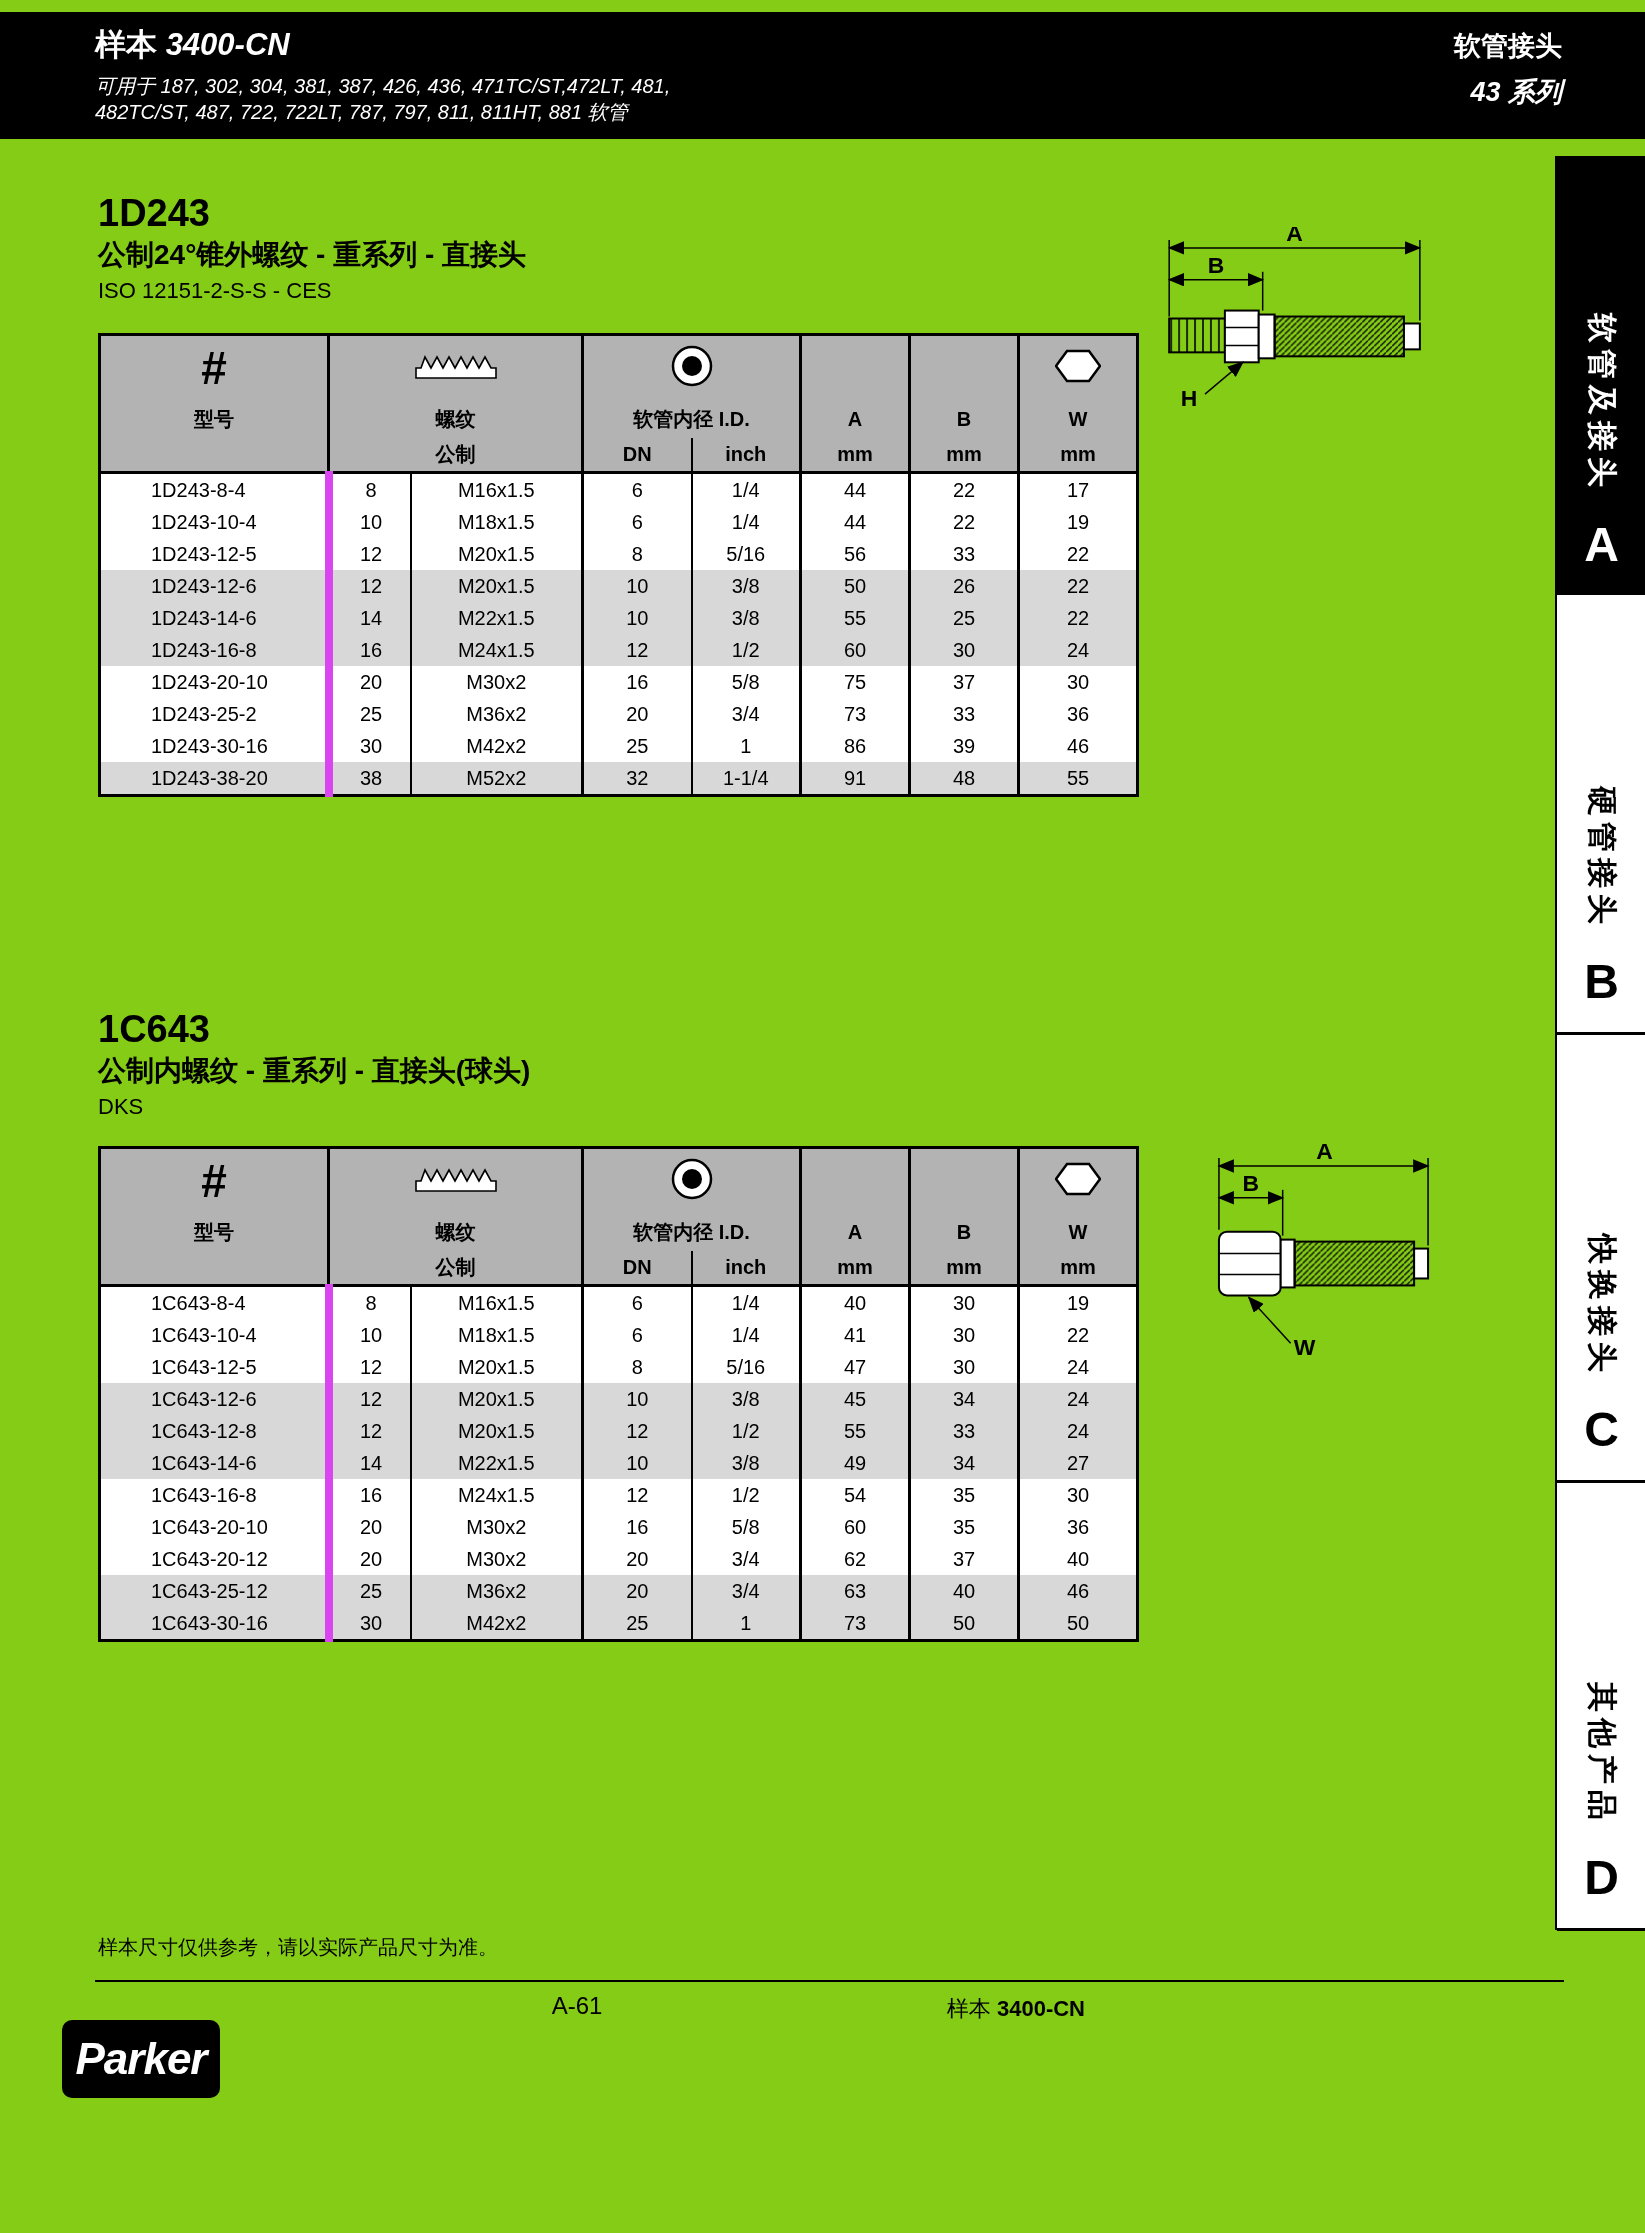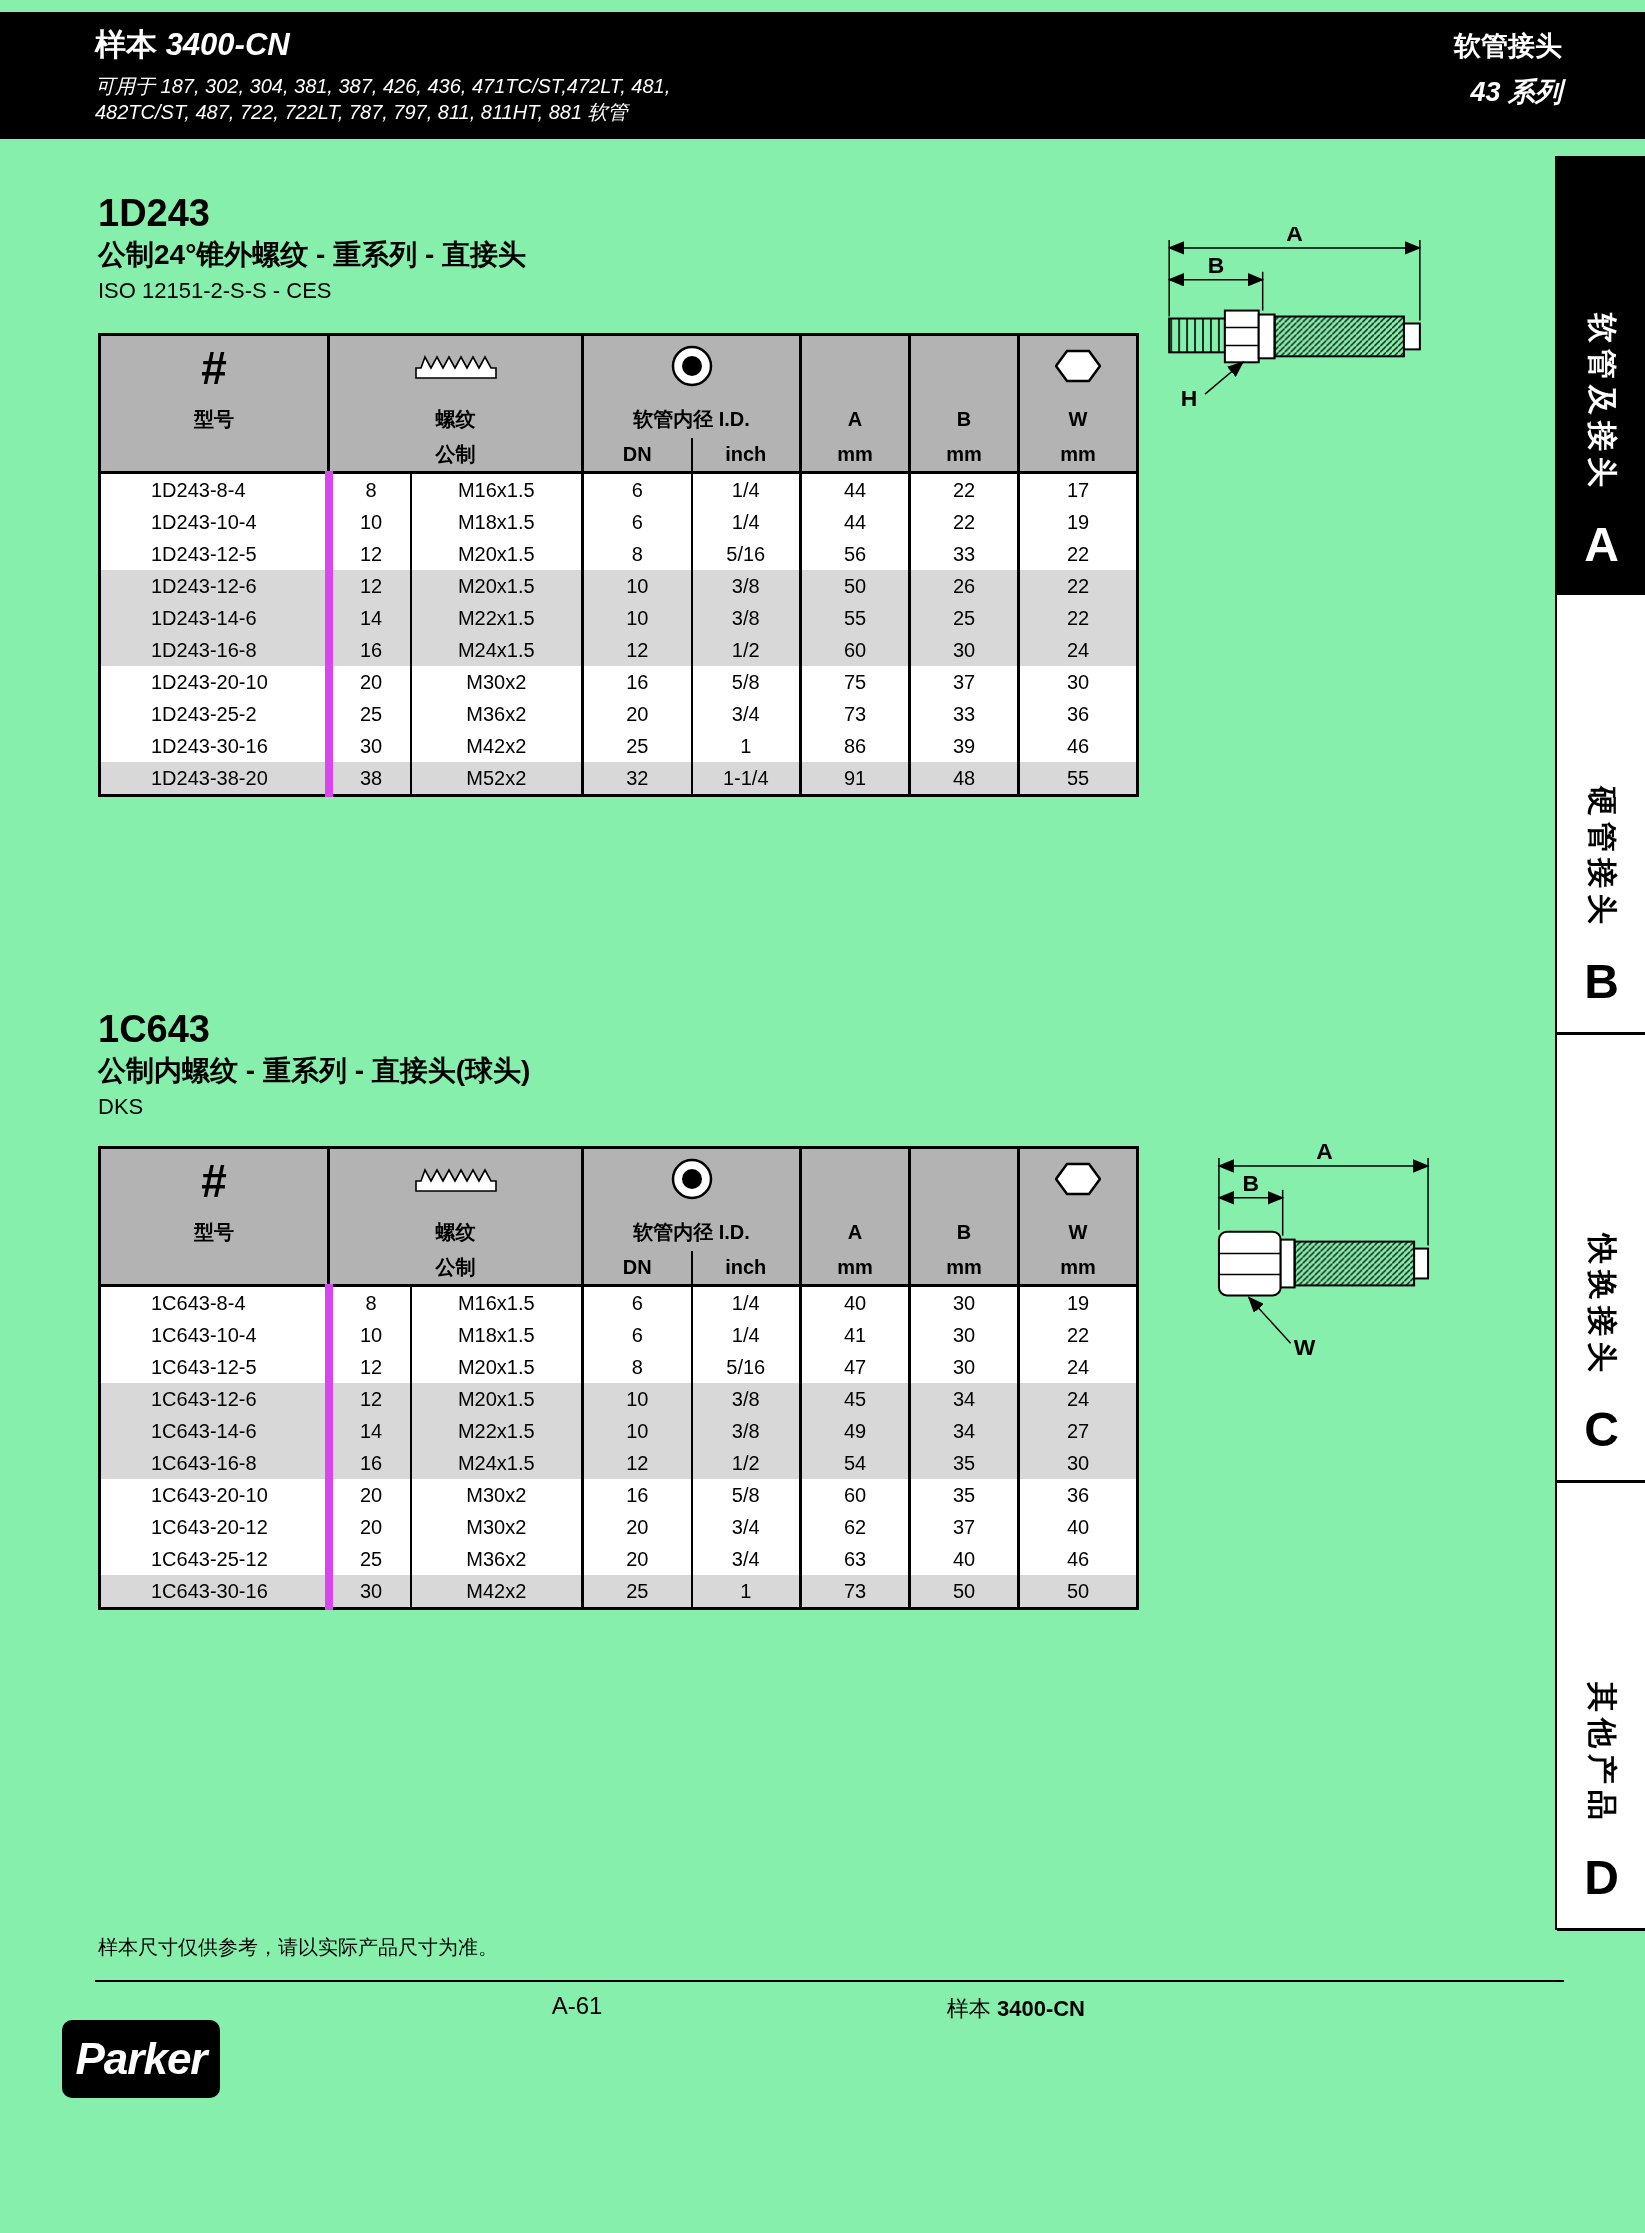--- a/index.html
+++ b/index.html
@@ -1,17 +1,17 @@
 <!DOCTYPE html>
 <html><head>
 <meta charset="utf-8">
 <style>
   html,body { margin:0; padding:0; background:#e8e8e8; }
   #page {
-    position:relative; width:1646px; height:2234px; background:#86efac;
+    position:relative; width:1646px; height:2234px; background:#84cc16;
     font-family:"Liberation Sans","DejaVu Sans",sans-serif; color:#000;
     overflow:hidden; margin:0 auto;
   }
 
   
   #header-bar {
     position:absolute; top:12px; left:0; width:1646px; height:127px;
     background:#000; color:#fff; box-sizing:border-box;
     padding:12px 84px 0 95px; display:flex; justify-content:space-between;
   }
@@ -397,20 +397,30 @@
             <td>1C643-12-6</td>
             <td>12</td>
             <td>M20x1.5</td>
             <td>10</td>
             <td>3/8</td>
             <td>45</td>
             <td>34</td>
             <td>24</td>
           </tr>
           <tr>
+            <td>1C643-12-8</td>
+            <td>12</td>
+            <td>M20x1.5</td>
+            <td>12</td>
+            <td>1/2</td>
+            <td>55</td>
+            <td>33</td>
+            <td>24</td>
+          </tr>
+          <tr>
             <td>1C643-14-6</td>
             <td>14</td>
             <td>M22x1.5</td>
             <td>10</td>
             <td>3/8</td>
             <td>49</td>
             <td>34</td>
             <td>27</td>
           </tr>
           <tr>

